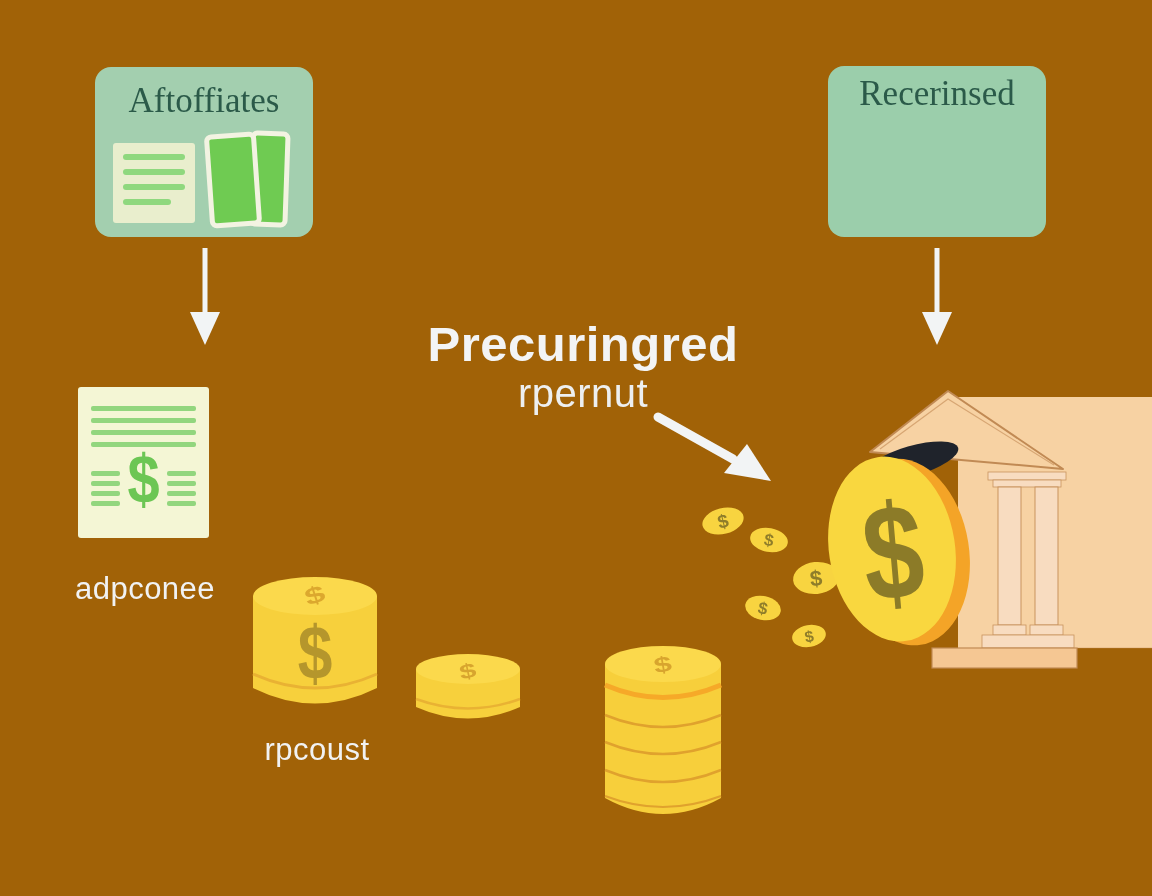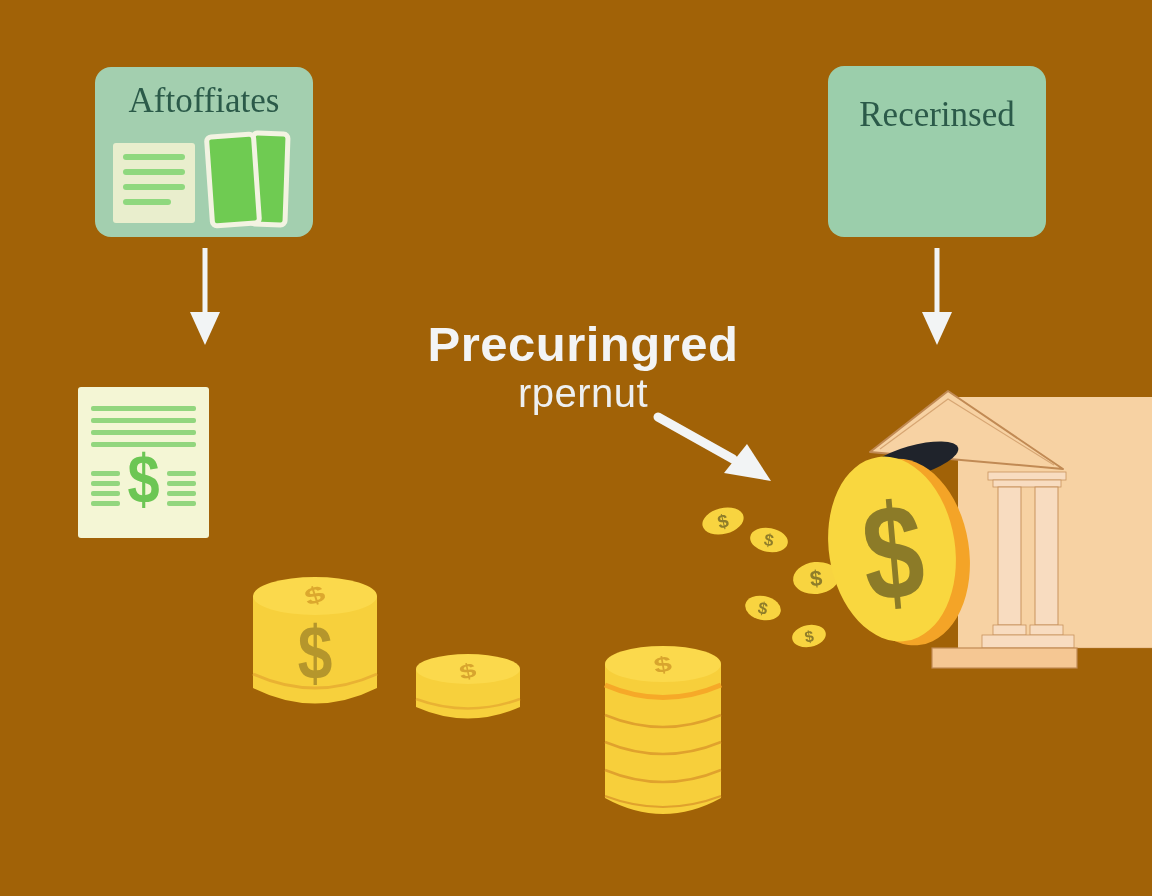--- a/index.html
+++ b/index.html
@@ -10,21 +10,21 @@
   .abs{position:absolute;}
   
   .mint-box{position:absolute;border-radius:16px;}
   .box-left{left:95px;top:67px;width:218px;height:170px;background:#a3cfaf;}
   .box-right{left:828px;top:66px;width:218px;height:171px;background:#9bceab;}
   .box-title{
     position:absolute;left:0;right:0;text-align:center;
     font-family:"Liberation Serif",serif;font-size:35px;color:#2b5a49;
   }
   .box-left .box-title{top:14px;}
-  .box-right .box-title{top:29px;}
+  .box-right .box-title{top:8px;}
   
   .doc-card{position:absolute;left:18px;top:76px;width:82px;height:80px;background:#e9eecd;border-radius:3px;}
   .doc-line{position:absolute;left:10px;right:10px;height:6px;border-radius:3px;background:#8fd87e;}
   
   .green-cards{position:absolute;left:110px;top:62px;width:82px;height:98px;}
   .gcard{position:absolute;background:#6fcb52;border:5px solid #f3f3e2;border-radius:7px;}
   .gcard-back{left:44px;top:2px;width:30px;height:86px;transform:rotate(2deg);}
   .gcard-front{left:2px;top:4px;width:42px;height:84px;transform:rotate(-4deg);}
   
   .heading{
@@ -103,20 +103,22 @@
     <div class="inv-small" style="left:13px;top:94px"></div>
     <div class="inv-small" style="left:13px;top:104px"></div>
     <div class="inv-small" style="left:13px;top:114px"></div>
     <div class="inv-small" style="right:13px;top:84px"></div>
     <div class="inv-small" style="right:13px;top:94px"></div>
     <div class="inv-small" style="right:13px;top:104px"></div>
     <div class="inv-small" style="right:13px;top:114px"></div>
     <div class="inv-dollar">$</div>
   </div>
 
+  <div class="label label-document">adpconee</div>
+  <div class="label label-coins">rpcoust</div>
 
   <svg class="abs" style="left:250px;top:574px" width="130" height="145" viewBox="0 0 130 145">
     <path d="M3,22 L3,114 Q65,145 127,114 L127,22 Z" fill="#f7d03c"></path>
     <path d="M3,100 Q65,128 127,100" fill="none" stroke="#e9b233" stroke-width="3"></path>
     <ellipse cx="65" cy="22" rx="62" ry="19" fill="#fbd94c"></ellipse>
     <g transform="translate(65,22) rotate(-18) scale(1,0.65)">
       <text y="11" font-size="36" font-weight="bold" fill="#dca82e" text-anchor="middle">$</text>
     </g>
     <g transform="translate(65,78) scale(0.82,1)">
       <text y="27" font-size="76" font-weight="bold" fill="#b5962c" text-anchor="middle">$</text>

